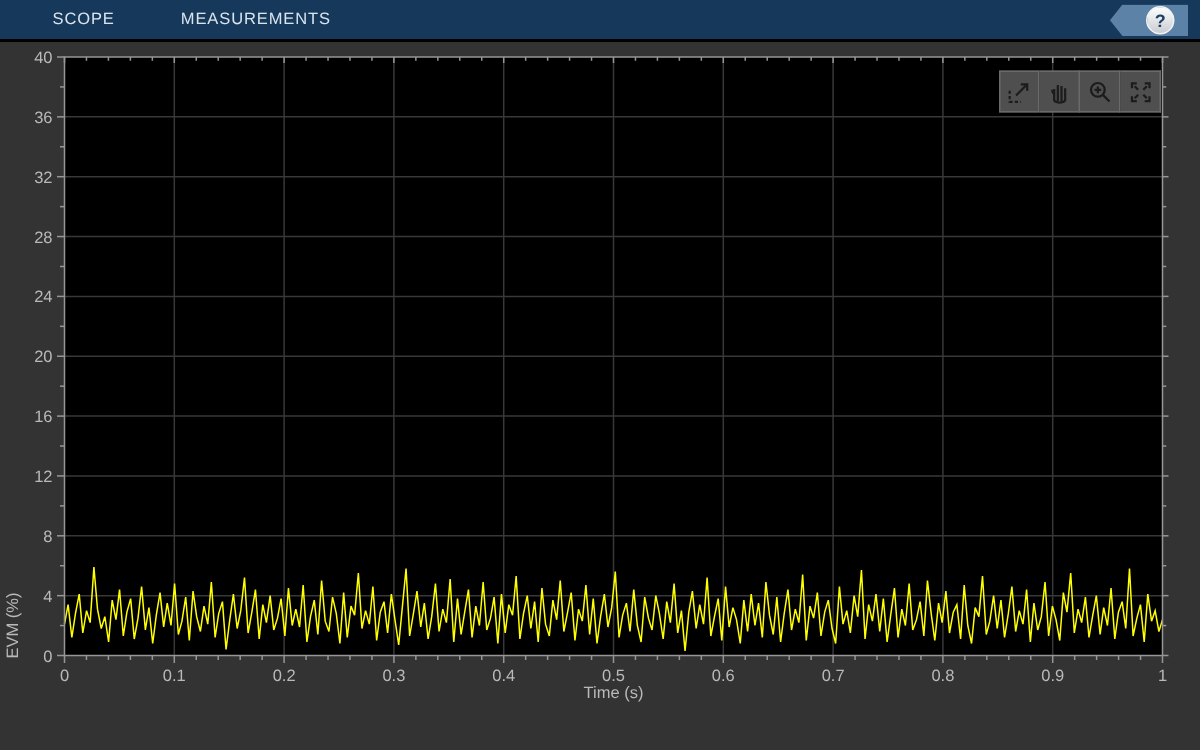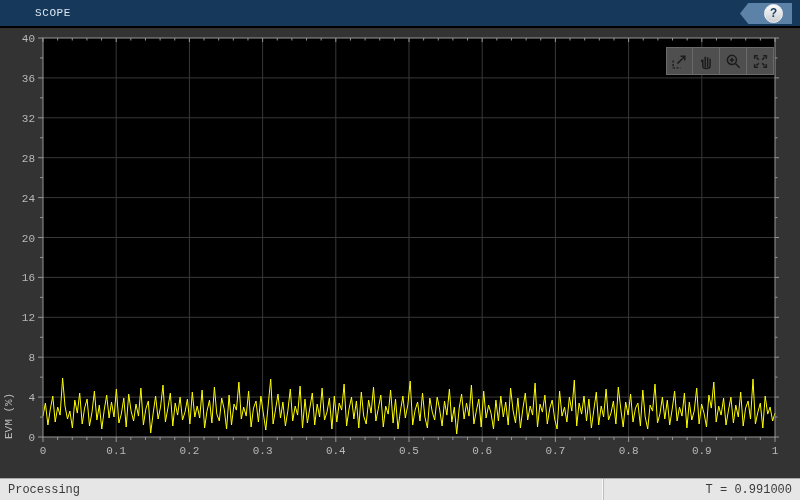--- a/index.html
+++ b/index.html
@@ -1,18 +1,18 @@
 <!DOCTYPE html>
 <html><head>
 <meta charset="utf-8">
 <style>
   * { margin:0; padding:0; box-sizing:border-box; }
   html,body { width:800px; height:500px; overflow:hidden;
     font-family:"Liberation Sans", sans-serif; background:#333; }
-  #window { position:relative; width:800px; height:500px;font-family:Liberation Mono, monospace; }
+  #window { position:relative; width:800px; height:500px; }
 
   
   #tabbar { position:absolute; left:0; top:0; width:800px; height:28px;
     background:#16395b; border-bottom:2px solid #000;
     display:flex; align-items:center; }
   .tab { color:#dbe4ee; font-size:11px; letter-spacing:0.6px;
     padding:0 22px; cursor:default; line-height:26px; }
   .tab:first-child { padding-left:35px; }
   #help-wrap { position:absolute; right:8px; top:3px; width:52px; height:21px; }
   #help-tag { position:absolute; right:0; top:0; width:52px; height:21px;
@@ -51,20 +51,21 @@
     box-shadow:-1px 0 0 #f8f8f8; }
   #status-right { width:196px; text-align:right; padding-right:8px; }
 </style>
 </head>
 <body>
 
 <div id="window">
 
   <div id="tabbar">
     <div class="tab">SCOPE</div>
+    <div class="tab">MEASUREMENTS</div>
     <div id="help-wrap">
       <div id="help-tag"></div>
       <div id="help-btn">
         <span>?</span>
       </div>
     </div>
   </div>
 
   <div id="main">
     <svg id="scope-svg" width="800" height="448">
@@ -249,20 +250,21 @@
         <line x1="775" y1="187.54999999999998" x2="777.5" y2="187.54999999999998" stroke="#969696"></line>
         <line x1="40" y1="147.64999999999998" x2="43" y2="147.64999999999998" stroke="#969696"></line>
         <line x1="775" y1="147.64999999999998" x2="777.5" y2="147.64999999999998" stroke="#969696"></line>
         <line x1="40" y1="107.75" x2="43" y2="107.75" stroke="#969696"></line>
         <line x1="775" y1="107.75" x2="777.5" y2="107.75" stroke="#969696"></line>
         <line x1="40" y1="67.85000000000001" x2="43" y2="67.85000000000001" stroke="#969696"></line>
         <line x1="775" y1="67.85000000000001" x2="777.5" y2="67.85000000000001" stroke="#969696"></line>
         <line x1="40" y1="27.950000000000017" x2="43" y2="27.950000000000017" stroke="#969696"></line>
         <line x1="775" y1="27.950000000000017" x2="777.5" y2="27.950000000000017" stroke="#969696"></line>
       </svg>
+    <div id="xlabel">Time (s)</div>
     <div id="ylabel">EVM (%)</div>
 
     <div id="plot-toolbar">
       <div class="ptool">
         <svg width="17" height="17" viewBox="0 0 16 16">
           <path d="M2 7 V14 H9" stroke-dasharray="2 1.4"></path>
           <path d="M6 10 L13 3"></path>
           <path d="M9 3 H13 V7"></path>
         </svg>
       </div>
@@ -282,19 +284,14 @@
       </div>
       <div class="ptool">
         <svg width="17" height="17" viewBox="0 0 16 16">
           <path d="M2.5 5.5 V2.5 H5.5 M10.5 2.5 H13.5 V5.5 M13.5 10.5 V13.5 H10.5 M5.5 13.5 H2.5 V10.5"></path>
           <path d="M4.2 4.2 L6.4 6.4 M11.8 4.2 L9.6 6.4 M11.8 11.8 L9.6 9.6 M4.2 11.8 L6.4 9.6"></path>
         </svg>
       </div>
     </div>
   </div>
 
-  <div id="statusbar">
-    <span id="status-left">Processing</span>
-    <div id="status-div"></div>
-    <span id="status-right">T = 0.991000</span>
-  </div>
 
 </div>
 
 </body></html>

